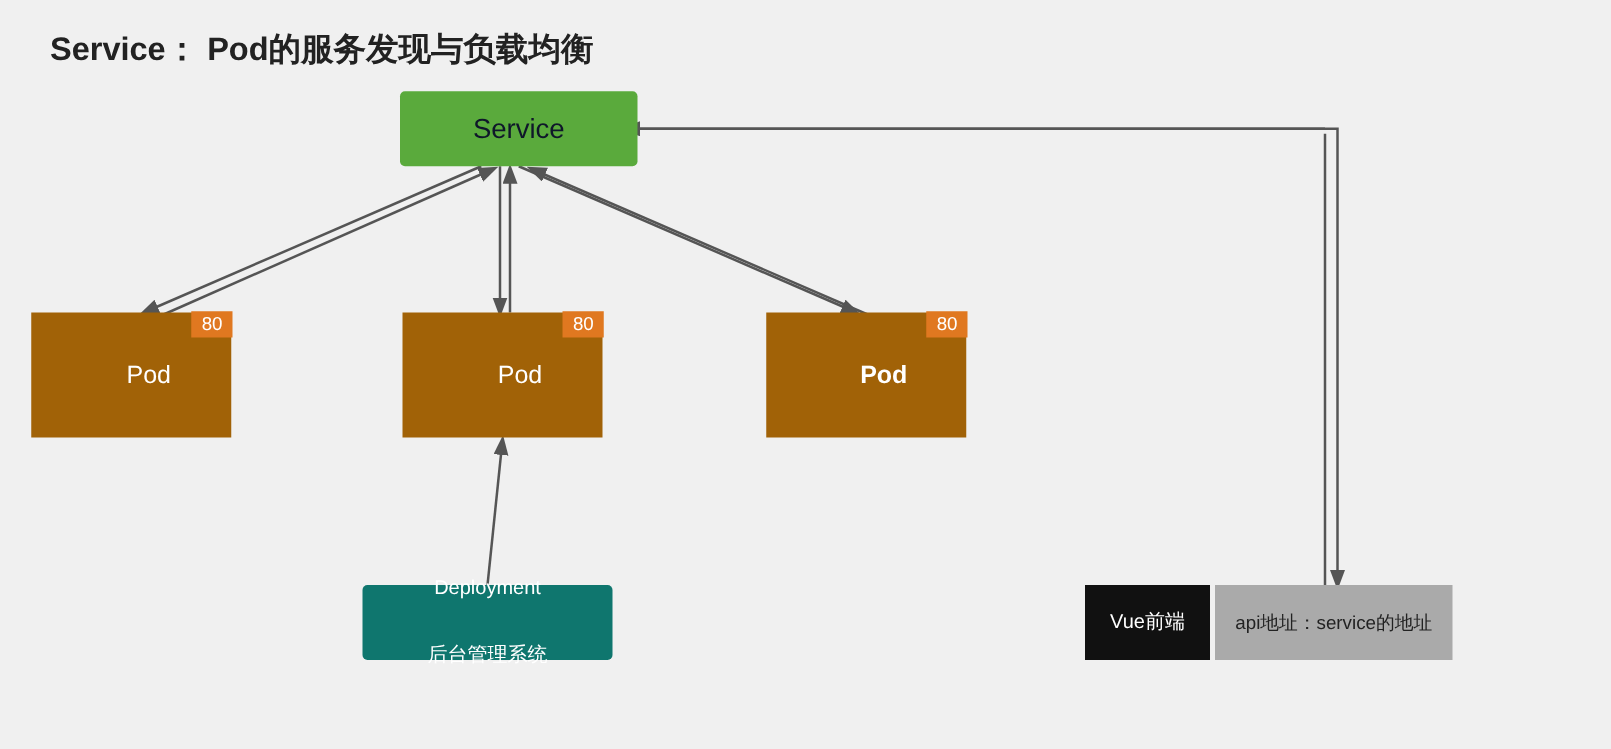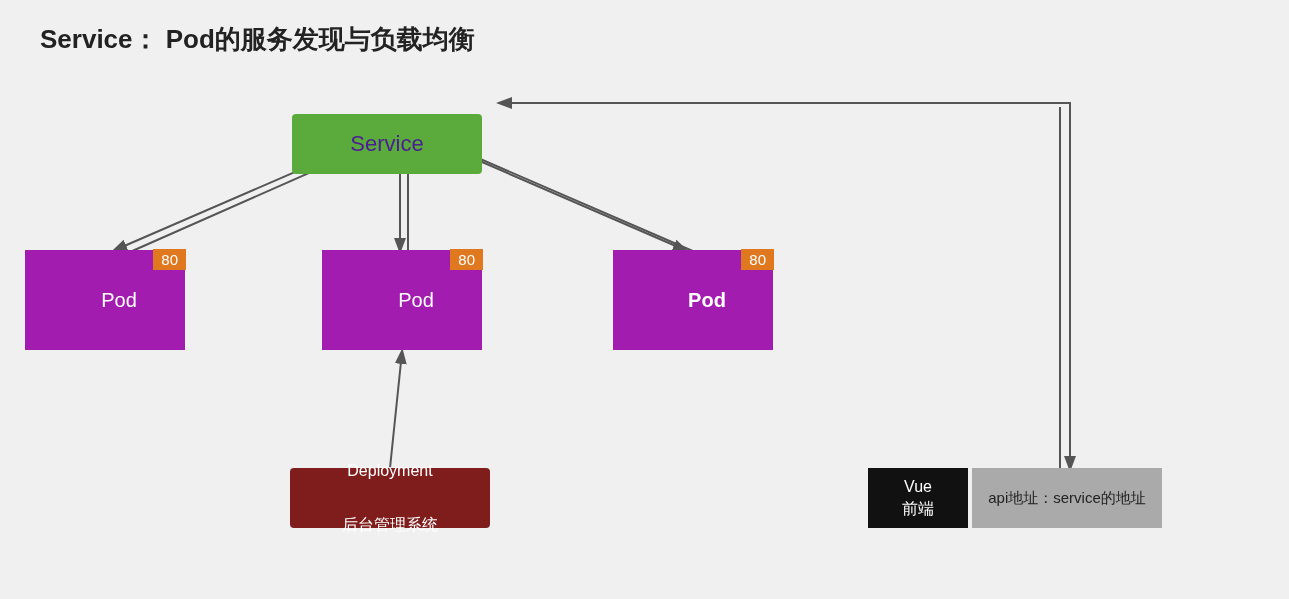--- a/index.html
+++ b/index.html
@@ -15,40 +15,39 @@
       position: absolute;
       top: 22px;
       left: 40px;
       font-size: 26px;
       color: #222;
       font-weight: 700;
     }
     
     .service-box {
       position: absolute;
-      left: 292px;
+      left: 320px;
       top: 73px;
       width: 190px;
       height: 60px;
       background: #5aaa3c;
       border-radius: 4px;
       display: flex;
       align-items: center;
       justify-content: center;
-      color: #4c1d95;
+      color: #0f172a;
       font-size: 22px;
       font-weight: 500;
-      margin-top: 41px;
     }
     
     .pod-box {
       position: absolute;
       width: 160px;
       height: 100px;
-      background: #a21caf;
+      background: #a16207;
       color: white;
       font-size: 20px;
       display: flex;
       align-items: center;
       justify-content: center;
       font-weight: 400;
       padding-left: 28px;
     }
     .pod-box.bold-text {
       font-weight: 700;
@@ -67,21 +66,21 @@
     .pod2 { left: 322px; top: 250px; }
     .pod3 { left: 613px; top: 250px; }
 
     
     .deployment-box {
       position: absolute;
       left: 290px;
       top: 468px;
       width: 200px;
       height: 60px;
-      background: #7f1d1d;
+      background: #0f766e;
       border-radius: 4px;
       display: flex;
       flex-direction: column;
       align-items: center;
       justify-content: center;
       color: white;
       font-size: 16px;
       line-height: 1.4;
       gap: 32px;
     }
@@ -90,21 +89,21 @@
     .vue-box {
       position: absolute;
       left: 868px;
       top: 468px;
       width: 100px;
       height: 60px;
       background: #111;
       color: white;
       font-size: 16px;
       display: flex;
-      flex-direction: column;
+      flex-direction: row;
       align-items: center;
       justify-content: center;
       line-height: 1.4;
     }
     
     .api-label {
       position: absolute;
       left: 972px;
       top: 468px;
       width: 190px;

